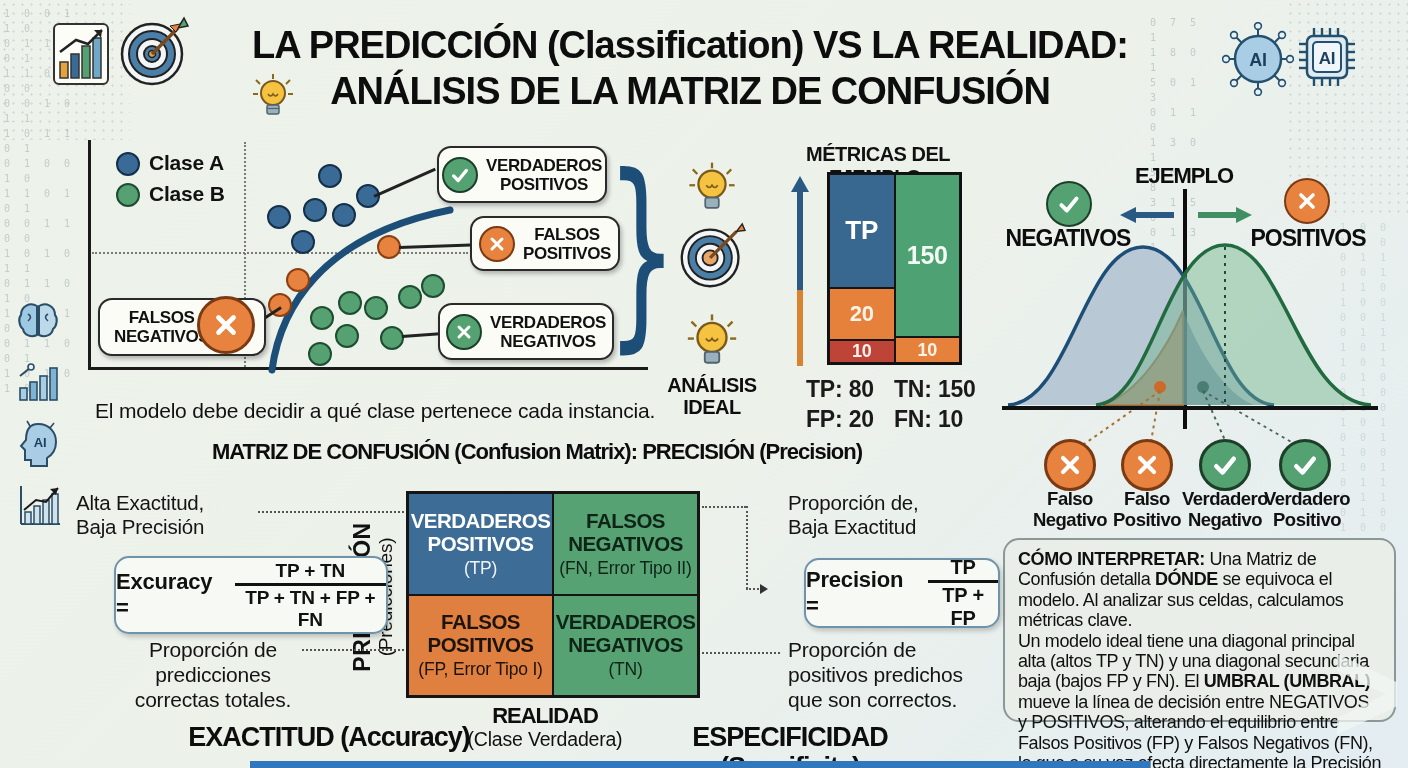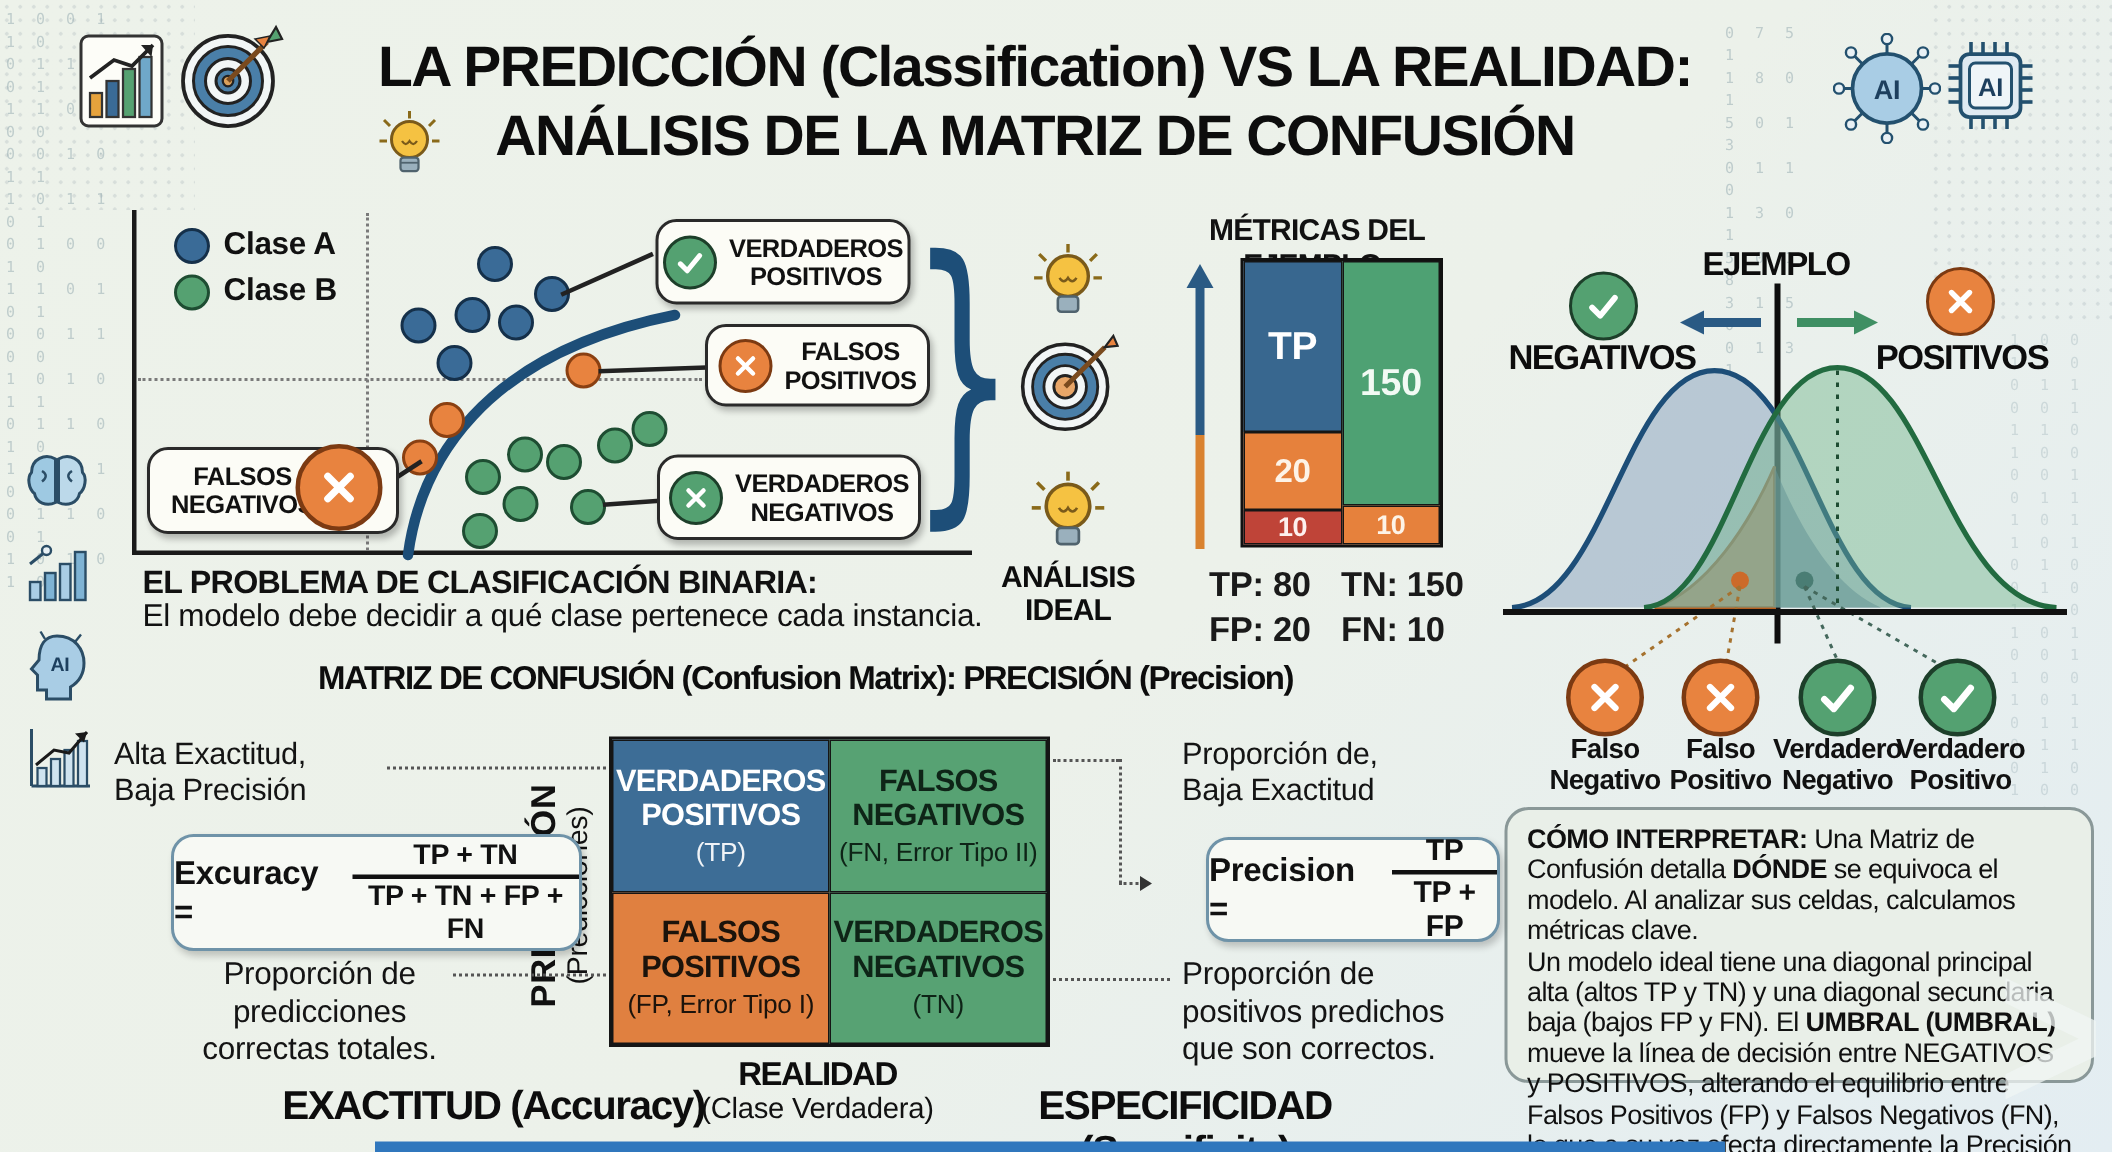--- a/index.html
+++ b/index.html
@@ -238,21 +238,20 @@
     <span class="txt"><span>FALSOS</span><br><span>NEGATIVOS</span></span>
   </div>
   <span class="badge orange abs" style="left:197px;top:296px;width:58px;height:58px;border-width:3px;">
     <svg width="30" height="30" viewBox="0 0 24 24">
         <path d="M6 6 L18 18 M18 6 L6 18" stroke="#fff" stroke-width="3.8" fill="none" stroke-linecap="round"></path>
       </svg>
   </span>
 
   <div class="abs" style="left:606px;top:136px;width:60px;height:232px;font-family:'DejaVu Sans',sans-serif;font-size:205px;line-height:230px;color:#1d4e78;transform:scaleX(.55);transform-origin:left center;">}</div>
 
-  <div class="abs" style="left:95px;top:376px;font-size:21.5px;font-weight:bold;letter-spacing:-0.5px;">EL PROBLEMA DE CLASIFICACIÓN BINARIA:</div>
   <div class="abs" style="left:95px;top:399px;font-size:21px;">El modelo debe decidir a qué clase pertenece cada instancia.</div>
 
   <div class="abs" style="left:686px;top:160px;">
     <svg width="52" height="55" viewBox="0 0 46 48">
       <g stroke="#8a6a1a" stroke-width="2">
           <line x1="23" y1="2" x2="23" y2="7"></line>
           <line x1="6" y1="8" x2="10" y2="12"></line>
           <line x1="40" y1="8" x2="36" y2="12"></line>
           <line x1="3" y1="22" x2="8" y2="22"></line>
           <line x1="43" y1="22" x2="38" y2="22"></line>

